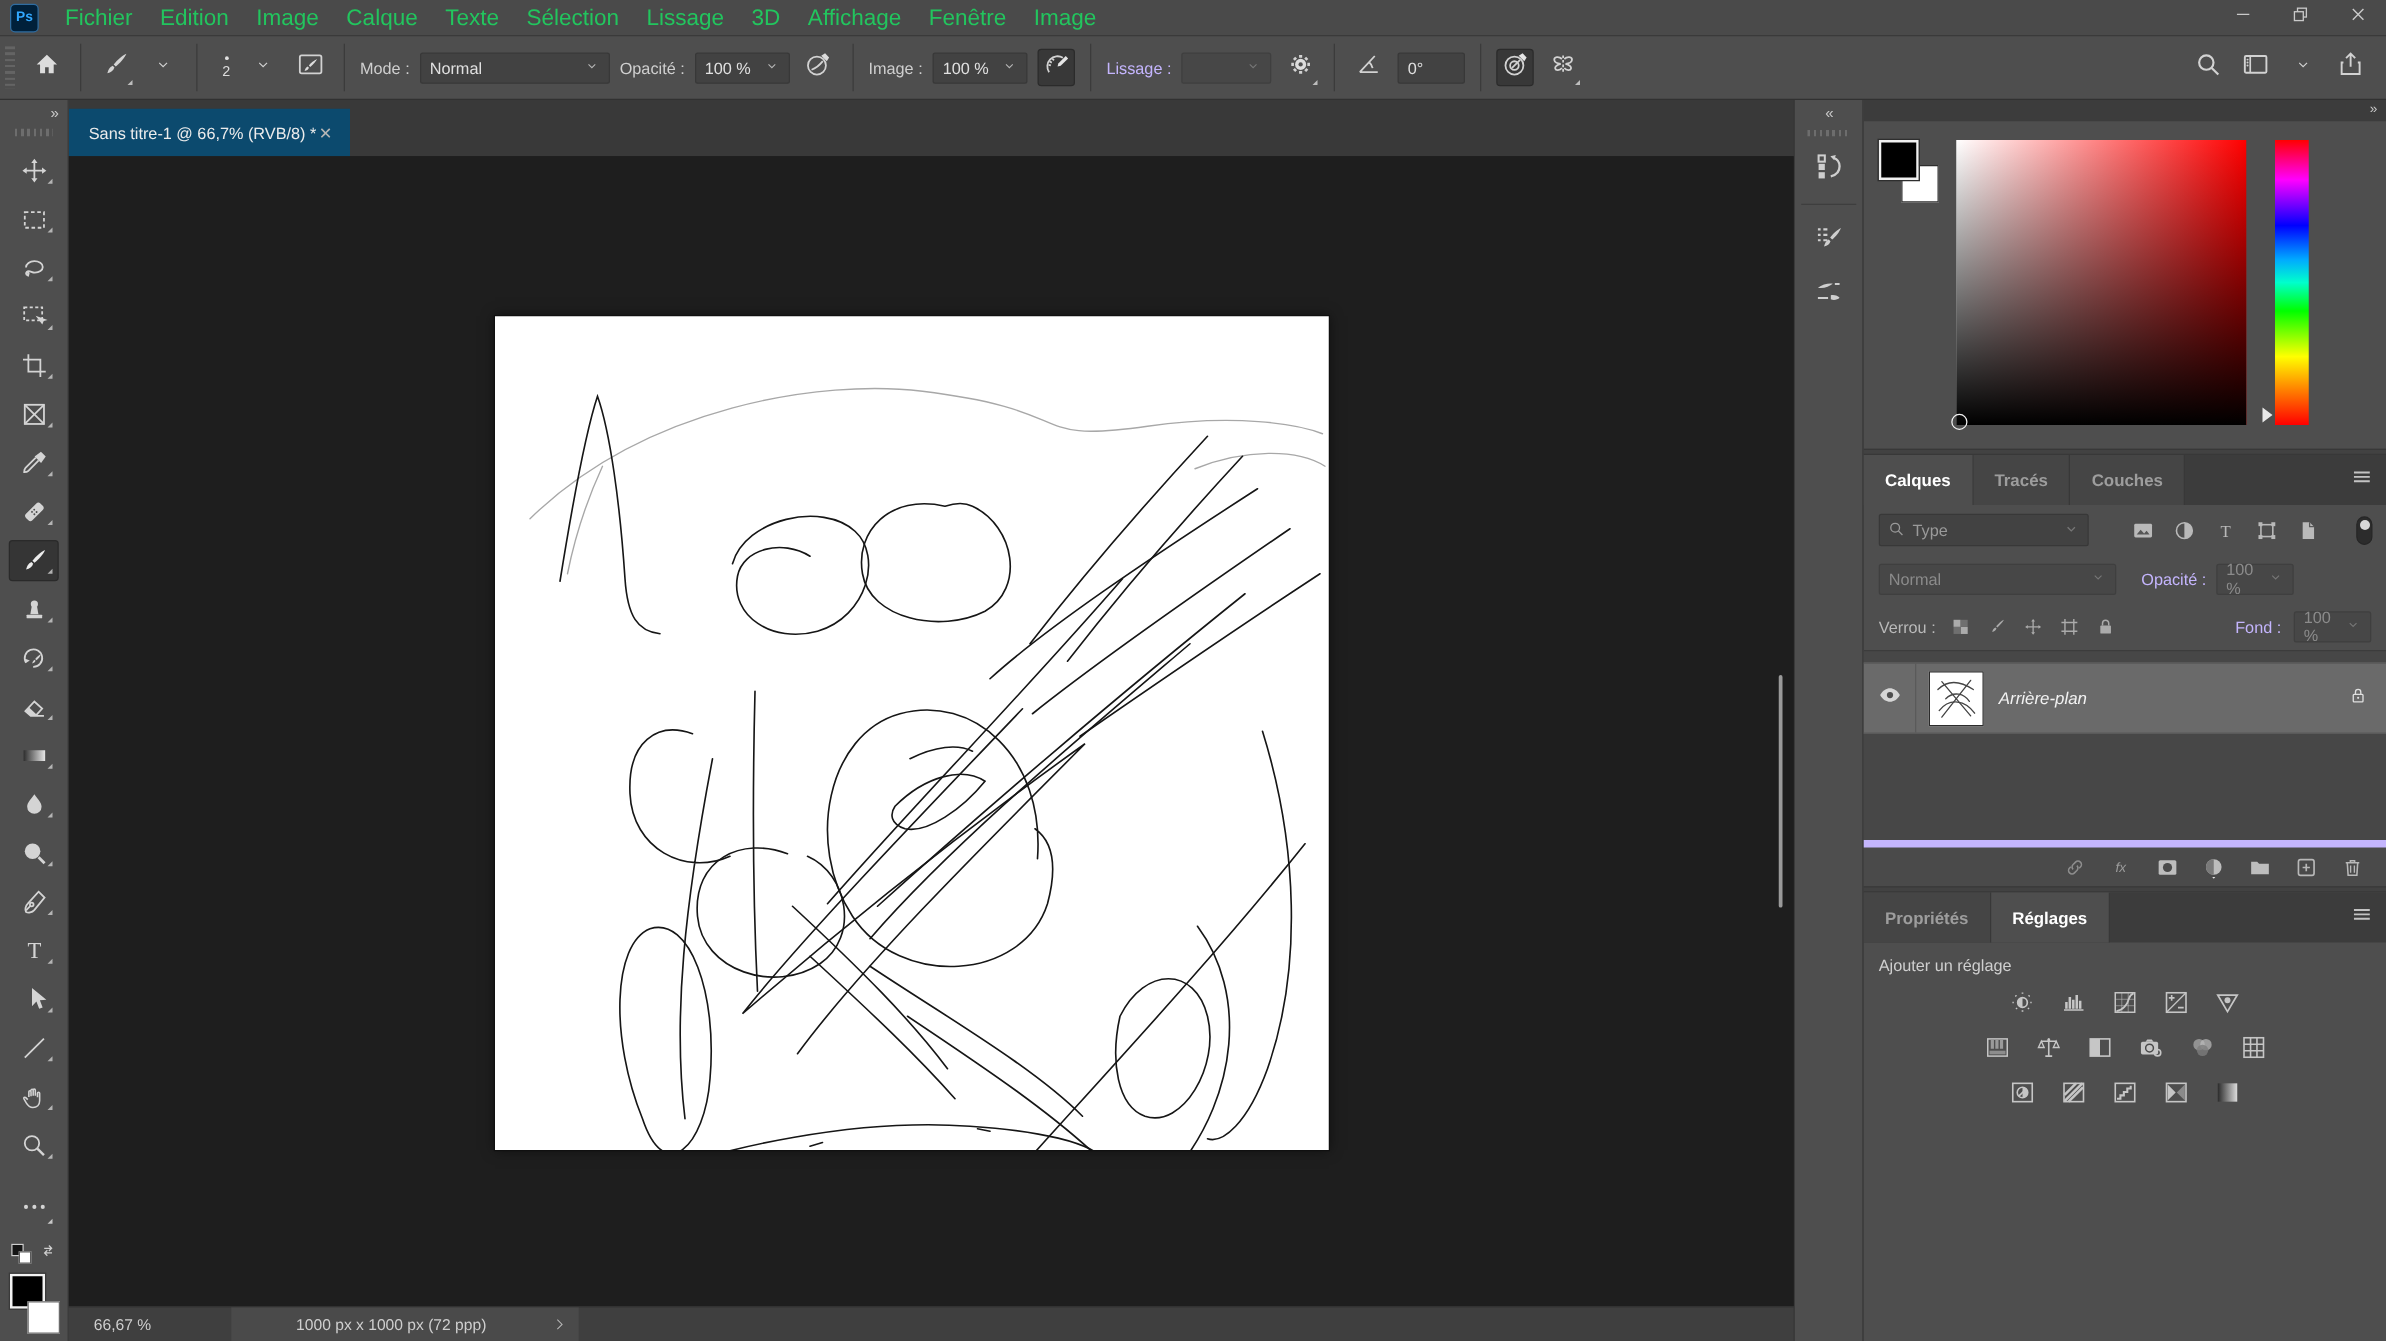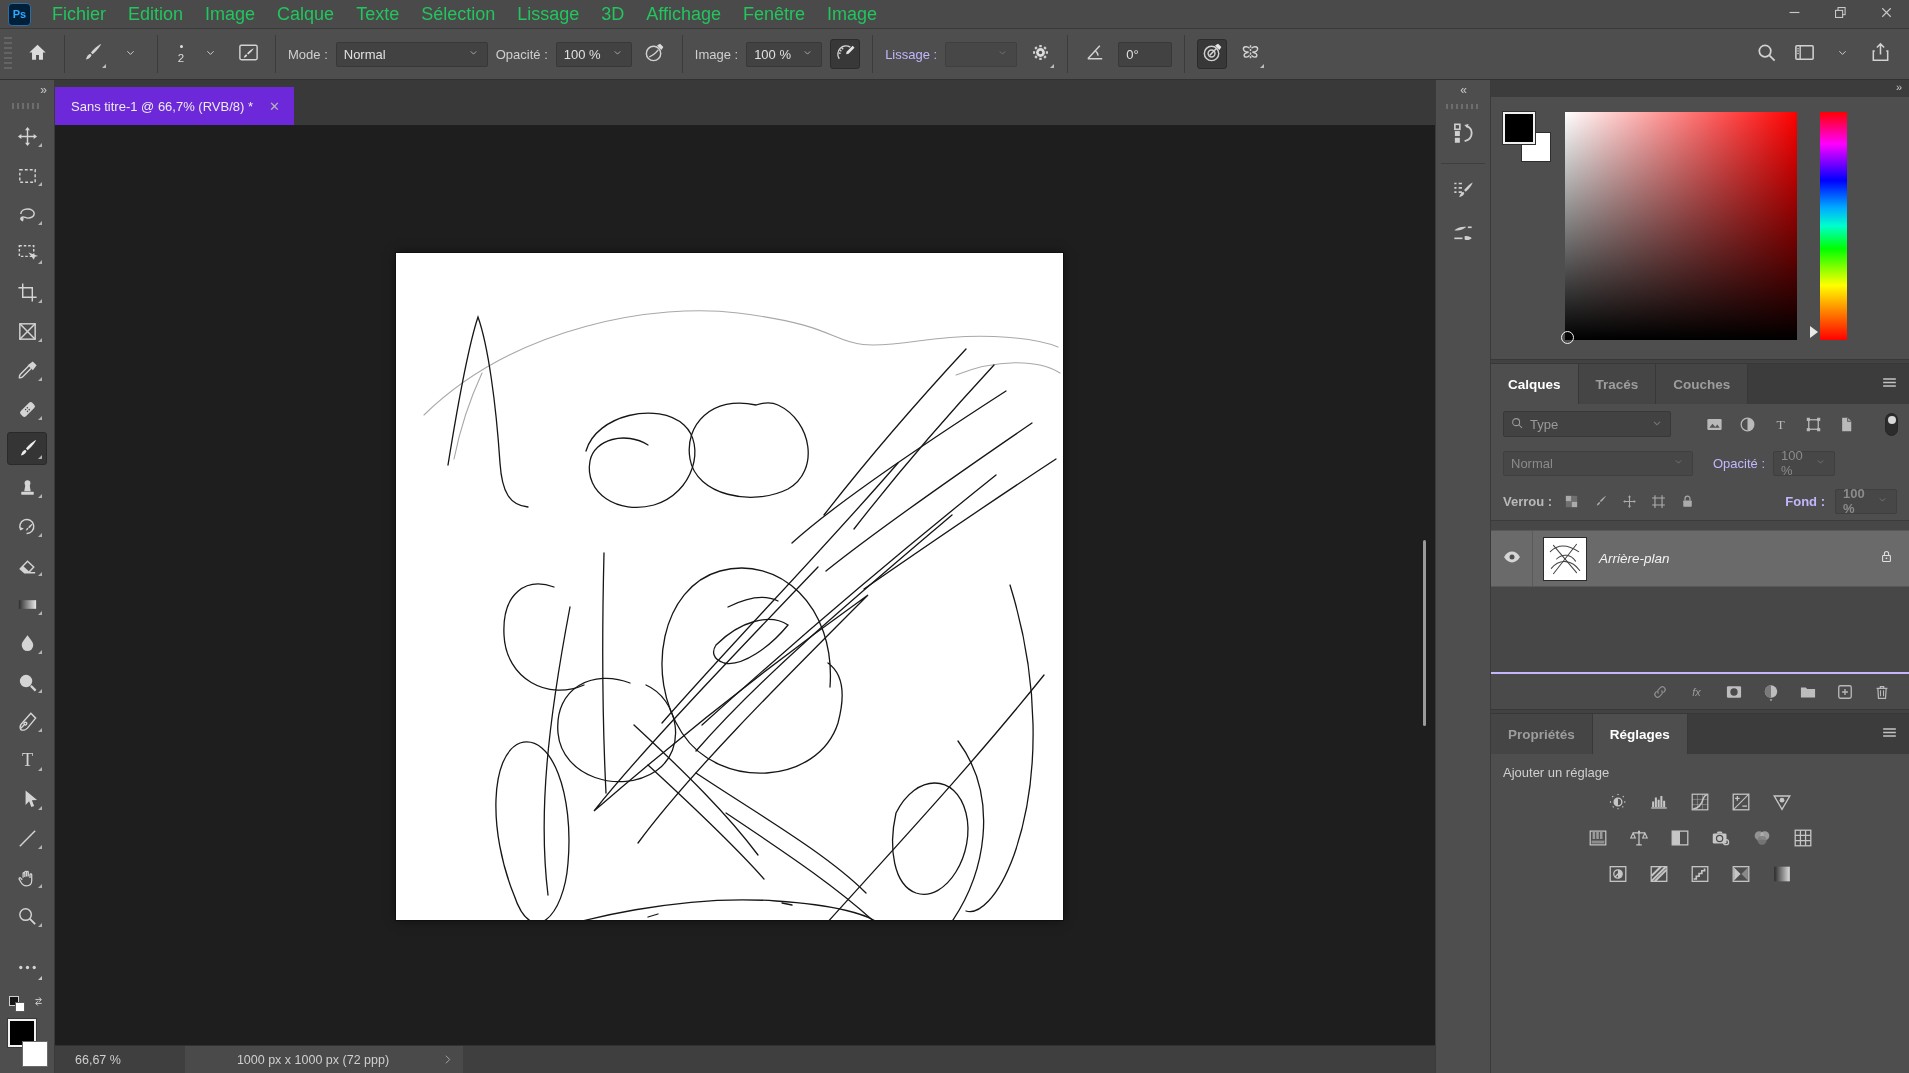--- a/index.html
+++ b/index.html
@@ -71,22 +71,22 @@
   .mini-colors .w { position:absolute; right:0; bottom:0; width:10px; height:10px; background:#fff; border:1px solid #5a5a5a; }
   .swap-ic svg { width:15px; height:15px; stroke:#cfcfcf; fill:none; stroke-width:1.6; }
   .fgbg { position:relative; width:44px; height:48px; margin-bottom:6px; }
   .fgbg .fg { position:absolute; left:2px; top:0; width:28px; height:28px; background:#000;
     border:2px solid #f2f2f2; outline:1px solid #3a3a3a; }
   .fgbg .bg { position:absolute; right:2px; bottom:0; width:26px; height:26px; background:#fff; border:1px solid #6a6a6a; }
 
   
   .workarea { flex:1; display:flex; flex-direction:column; min-width:0; }
   .doc-tabbar { height:45px; background:#393939; display:flex; align-items:flex-end; flex:0 0 auto; }
-  .doc-tab { height:38px; background:#6d28d9; display:flex; align-items:center; padding:0 12px 0 16px;
-    font-size:13px; color:#ececec; gap:14px; }
+  .doc-tab { height:38px; background:#0c4a6e; display:flex; align-items:center; padding:0 12px 0 16px;
+    font-size:13px; color:#ececec; }
   .doc-tab .close { color:#b5b5b5; font-size:13px; padding:0 2px; }
   .pasteboard { flex:1; background:#1e1e1e; position:relative; overflow:hidden; }
   .canvas { position:absolute; left:341px; top:128px; width:667px; height:667px; background:#fff;
     box-shadow:0 0 0 1px #101010, 0 0 10px rgba(0,0,0,.55); }
   .canvas svg { width:100%; height:100%; display:block; }
   .v-scroll { position:absolute; right:9px; top:415px; width:3px; height:186px; background:#9a9a9a; border-radius:2px; }
   .statusbar { height:28px; background:#3f3f3f; border-top:1px solid #323232; display:flex; align-items:center;
     font-size:12.5px; color:#cfcfcf; flex:0 0 auto; position:relative; }
   .zoom-box { padding:0 14px 0 20px; }
   .doc-info-seg { position:absolute; left:130px; width:278px; height:100%; background:#4a4a4a;
@@ -139,34 +139,34 @@
   .filter-row { height:40px; display:flex; align-items:center; padding:0 10px 0 12px; gap:24px; }
   .search-well { width:168px; height:26px; background:#424242; border:1px solid #383838; border-radius:2px;
     display:flex; align-items:center; padding:0 6px; gap:6px; color:#9a9a9a; font-size:13px; }
   .search-well svg { width:14px; height:14px; stroke:#9a9a9a; fill:none; stroke-width:1.8; }
   .search-well .chev { margin-left:auto; }
   .f-ic { width:22px; height:22px; display:flex; align-items:center; justify-content:center; }
   .f-ic svg { width:19px; height:19px; }
   .pill { width:13px; height:23px; border-radius:7px; background:#2c2c2c; border:1px solid #262626; position:relative; margin-left:4px; }
   .pill .knob { position:absolute; left:1.5px; top:2px; width:8px; height:8px; border-radius:50%; background:#d8d8d8; }
   .blend-row { height:38px; display:flex; align-items:center; padding:0 12px; gap:8px; }
-  .lock-row { height:38px; display:flex; align-items:center; padding:0 12px; gap:10px; font-size:13px;font-weight:bold; }
+  .lock-row { height:38px; display:flex; align-items:center; padding:0 12px; gap:10px; font-size:13px; }
   .lock-ic { width:19px; height:19px; display:flex; align-items:center; justify-content:center; }
   .lock-ic svg { width:17px; height:17px; }
   .layer-list { height:152px; background:#474747; border-top:1px solid #3c3c3c; padding-top:9px; }
   .layer-row { height:57px; background:#6a6a6a; display:flex; align-items:center; border-top:1px solid #585858; border-bottom:1px solid #585858; }
   .eye-cell { width:42px; height:100%; display:flex; align-items:center; justify-content:center;
     border-right:1px solid #5a5a5a; }
   .eye-cell svg { width:20px; height:20px; }
   .layer-thumb { width:44px; height:44px; background:#fff; border:1px solid #2b2b2b; margin:0 12px 0 10px; }
   .layer-thumb svg { width:100%; height:100%; display:block; }
   .layer-name { font-size:13.5px; font-style:italic; color:#f2f2f2; }
   .layer-lock { margin-left:auto; margin-right:14px; }
   .layer-lock svg { width:17px; height:17px; }
-  .layers-bottom { height:37px; background:#4a4a4a; border-top:2px solid #c4b5fd; display:flex; align-items:center;
+  .layers-bottom { height:37px; background:#4a4a4a; border-top:6px solid #c4b5fd; display:flex; align-items:center;
     justify-content:flex-end; gap:15px; padding-right:16px; }
   .lb-ic { width:22px; height:22px; display:flex; align-items:center; justify-content:center; }
   .lb-ic svg { width:20px; height:20px; stroke:#b8b8b8; fill:none; stroke-width:1.5; }
   .lb-ic.dim svg { stroke:#8d8d8d; }
 
   
   .adj-label { font-size:13px; color:#cfcfcf; padding:11px 0 4px 12px; }
   .adj-row { display:flex; justify-content:center; gap:15px; padding:6px 0; }
   .adj-ic { width:26px; height:24px; display:flex; align-items:center; justify-content:center; }
   .adj-ic svg { width:24px; height:22px; stroke:#c6c6c6; fill:none; stroke-width:1.4; }

